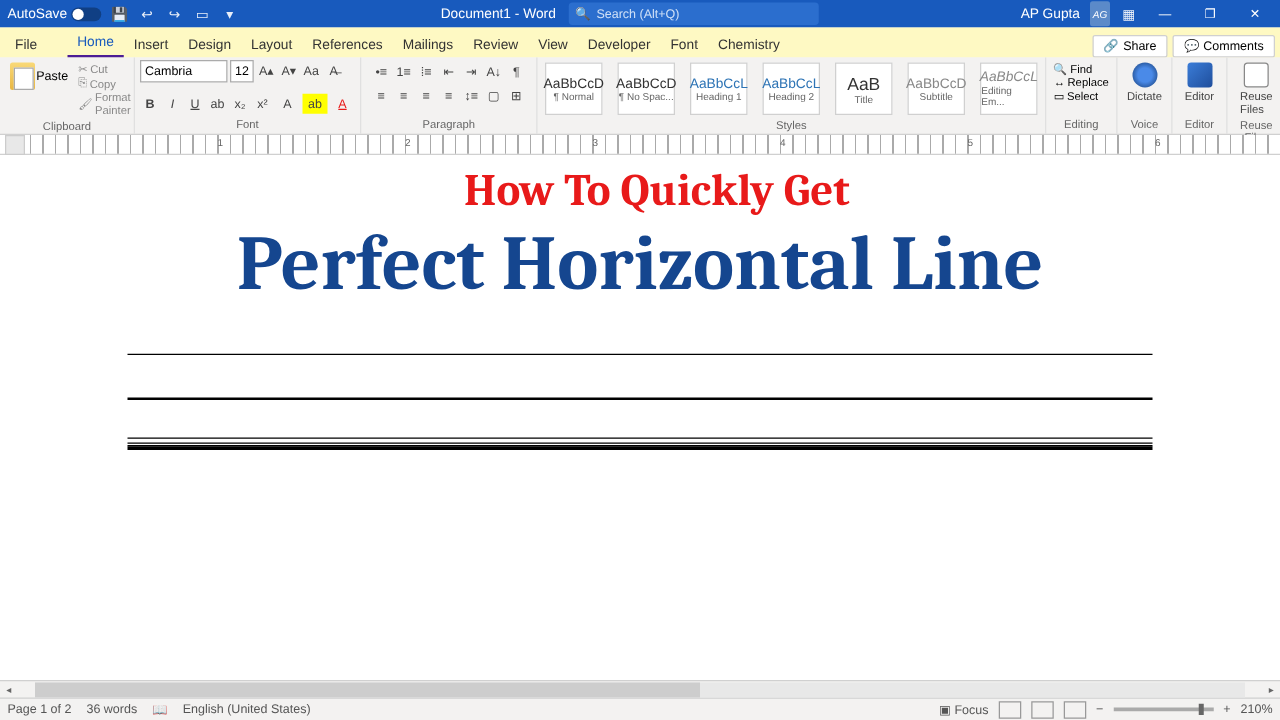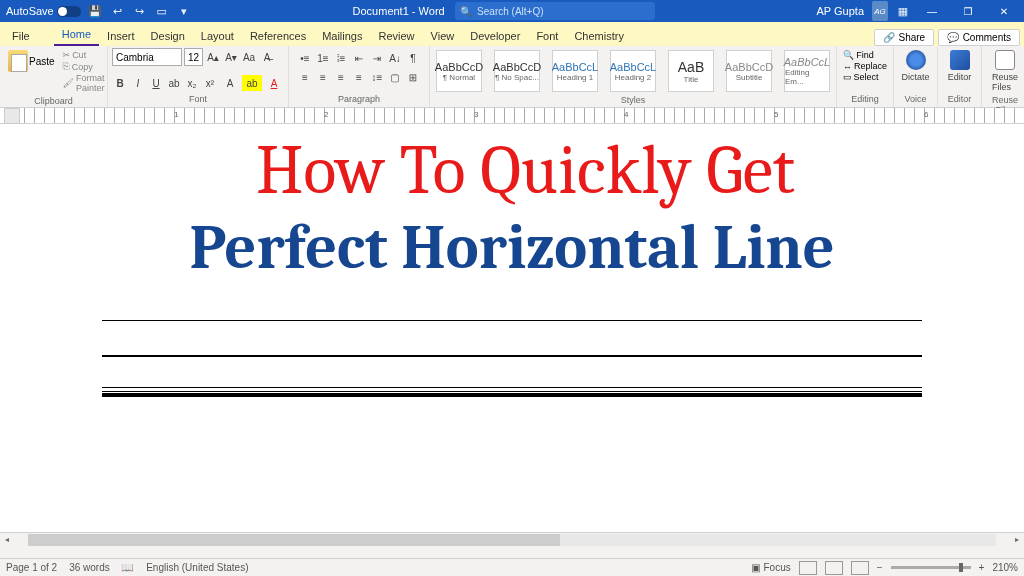--- a/index.html
+++ b/index.html
@@ -47,32 +47,32 @@
 .big-btn { display: flex; flex-direction: column; align-items: center; padding: 2px 6px; gap: 2px; font-size: 9px; color: #444; }
 .big-btn-icon { width: 20px; height: 20px; border-radius: 3px; }
 .dictate-icon { background: radial-gradient(circle, #4a8ae8 40%, #2d5fa8 70%); border-radius: 50%; }
 .editor-icon { background: linear-gradient(135deg, #3b7dd8, #1f4e9c); }
 .reuse-icon { background: #fff; border: 1px solid #888; }
 .ruler { height: 16px; background: #fff; border-bottom: 1px solid #d0d0d0; position: relative; font-size: 8px; color: #666; display: flex; align-items: center; padding-left: 24px; }
 .ruler-left { width: 16px; height: 16px; background: #e8e8e8; border: 1px solid #ccc; position: absolute; left: 4px; }
 .ruler-marks { flex: 1; position: relative; height: 100%; background: repeating-linear-gradient(to right, #aaa 0, #aaa 1px, transparent 1px, transparent 10px); display: flex; align-items: center; }
 .ruler-num { position: absolute; top: 2px; }
 .doc-area { flex: 1; background: #fff; overflow: hidden; position: relative; display: flex; flex-direction: column; align-items: center; padding-top: 8px; }
-.doc-h1 { font-family: Cambria, Georgia, serif; font-size: 68px; color: #e81a1a; font-weight: normal; margin-left: 27px; }
+.doc-h1 { font-family: Cambria, Georgia, serif; font-size: 36px; color: #e81a1a; font-weight: bold; margin-left: 27px; }
 .doc-h2 { font-family: Cambria, Georgia, serif; font-size: 62px; color: #15468f; font-weight: bold; margin-top: 2px; }
 .hr-area { width: 820px; margin-top: 36px; display: flex; flex-direction: column; gap: 34px; }
 .hr1 { border-top: 1px solid #000; }
 .hr2 { border-top: 2.5px solid #000; }
 .hr3 { border-top: 3px double #000; height: 6px; border-bottom: 3px solid #000; position: relative; }
 .hr3::before { content:''; position:absolute; top:-7px; left:0; right:0; border-top:1px solid #000; }
 .hscroll { height: 14px; background: #f3f2f1; display: flex; align-items: center; border-top: 1px solid #d0d0d0; }
 .hscroll-track { flex: 1; height: 12px; background: #e8e8e8; margin: 0 14px; position: relative; }
 .hscroll-thumb { position: absolute; left: 0; width: 55%; height: 100%; background: #cdcdcd; }
 .hscroll-arrow { width: 14px; height: 14px; display: flex; align-items: center; justify-content: center; font-size: 8px; color: #666; }
-.status-bar { height: 18px; background: #f3f2f1; border-top: 1px solid #d0d0d0; display: flex; align-items: center; font-size: 10px; color: #555; padding: 0 6px; gap: 12px; margin-top: 12px; }
+.status-bar { height: 18px; background: #f3f2f1; border-top: 1px solid #d0d0d0; display: flex; align-items: center; font-size: 10px; color: #555; padding: 0 6px; gap: 12px; }
 .status-right { margin-left: auto; display: flex; align-items: center; gap: 8px; }
 .view-btn { width: 18px; height: 14px; border: 1px solid #999; display: inline-block; }
 .zoom-slider { width: 80px; height: 3px; background: #aaa; position: relative; }
 .zoom-slider::after { content:''; position:absolute; right: 8px; top: -3px; width: 4px; height: 9px; background: #666; }
 </style>
 </head>
 <body>
 
 <div class="title-bar">
   <div class="title-left">

